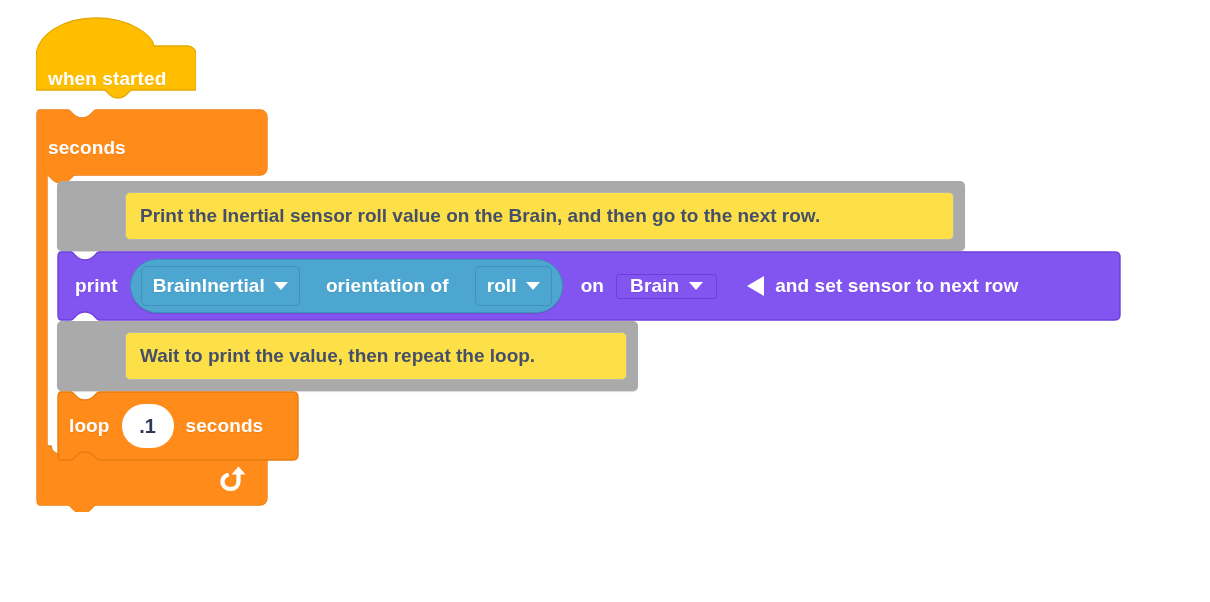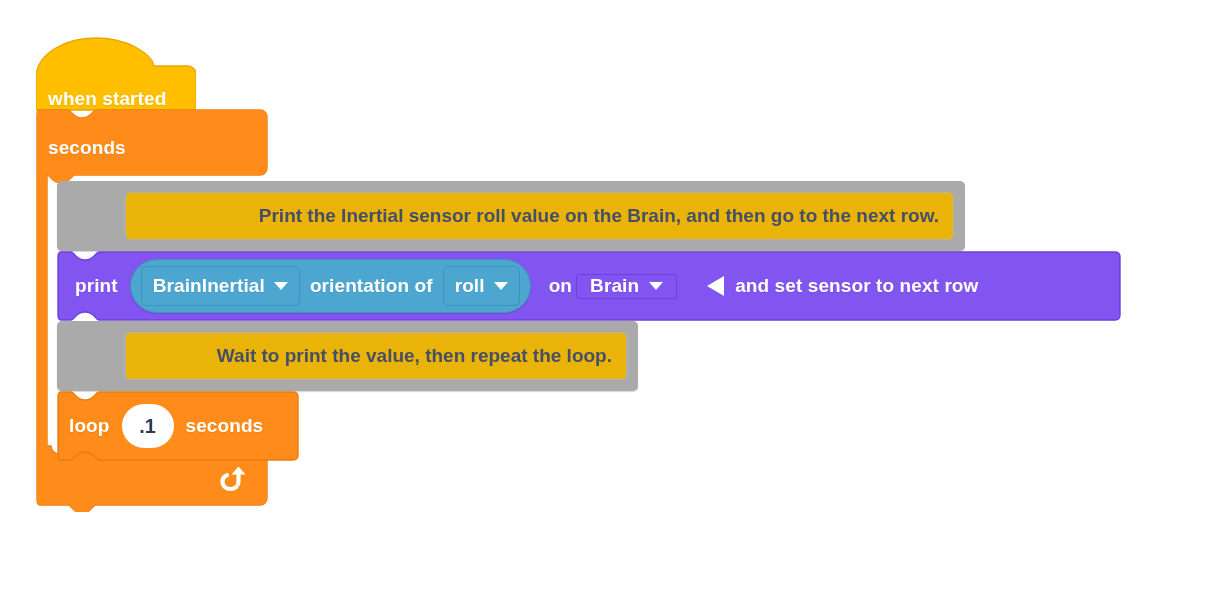--- a/index.html
+++ b/index.html
@@ -29,21 +29,21 @@
     font-weight: bold;
     letter-spacing: 0.1px;
     white-space: nowrap;
     text-shadow: 0 1px 0 rgba(0,0,0,0.08);
   }
 
   
   #hat-block {
     position: absolute;
     left: 36px;
-    top: 36px;
+    top: 16px;
     width: 160px;
     height: 90px;
   }
   #hat-shape {
     position: absolute;
     left: 0; top: 0;
     width: 160px; height: 90px;
   }
   #hat-label {
     position: absolute;
@@ -87,30 +87,30 @@
   }
   .comment-notch {
     position: absolute;
     left: 10px;
     top: 0px;
     width: 46px;
     height: 9px;
   }
   .comment-inner {
     position: absolute;
-    background: #eab308;
+    background: #fde047;
     border: 1px solid #b4b4b4;
     border-radius: 5px;
     color: #464f68;
     font-size: 19px;
     font-weight: bold;
     white-space: nowrap;
     display: flex;
     align-items: center;
-    justify-content: flex-end;
+    justify-content: flex-start;
     padding: 0 14px;
     box-sizing: border-box;
   }
 
   #comment-1 {
     left: 57px;
     top: 181px;
     width: 908px;
     height: 70px;
   }
@@ -163,41 +163,41 @@
   #orientation-reporter {
     position: relative;
     height: 54px;
     background: #4CA6CF;
     border: 1px solid #3d93ba;
     border-radius: 27px;
     display: flex;
     align-items: center;
     padding: 0 10px;
     box-sizing: border-box;
-    gap: 10px;
+    gap: 26px;
     box-shadow: 0 1px 1px rgba(0,0,0,0.12);
   }
   .teal-dropdown {
     background: #4CA6CF;
     border: 1px solid #3d93ba;
     border-radius: 5px;
     height: 40px;
     display: flex;
     align-items: center;
     gap: 9px;
     padding: 0 11px;
     box-sizing: border-box;
   }
   .teal-dropdown .blk-label { font-size: 19px; }
 
   #orientation-of-label { font-size: 19px; text-align: right; }
 
   #on-label {
     margin-left: 18px;
-    margin-right: 4px;
+    margin-right: 12px;
   }
 
   
   .purple-dropdown {
     background: #8254f0;
     border: 1px solid #6e3fdb;
     border-radius: 3px;
     height: 25px;
     display: flex;
     align-items: center;

